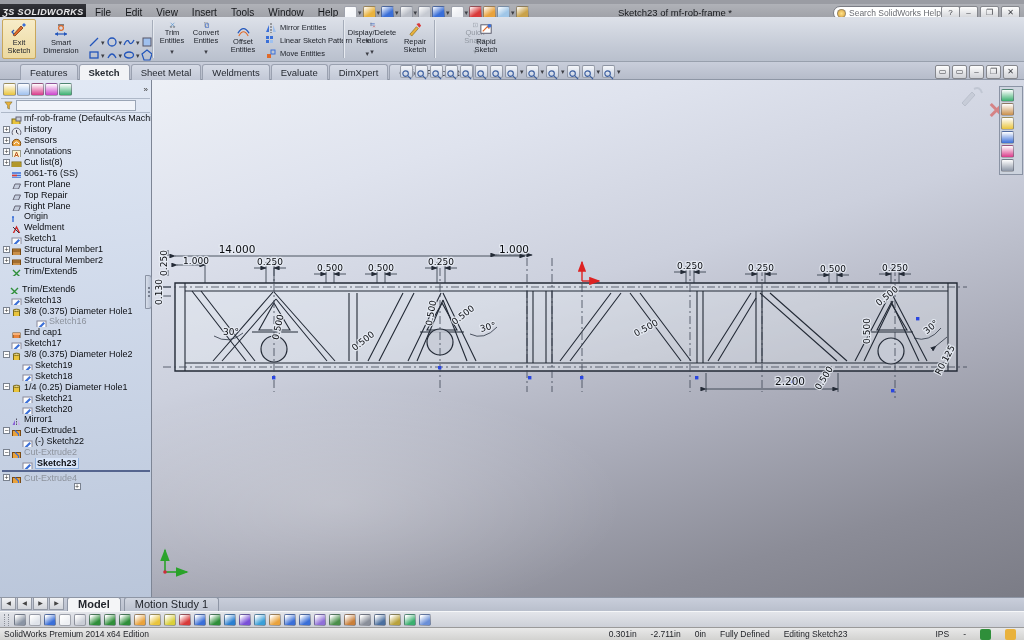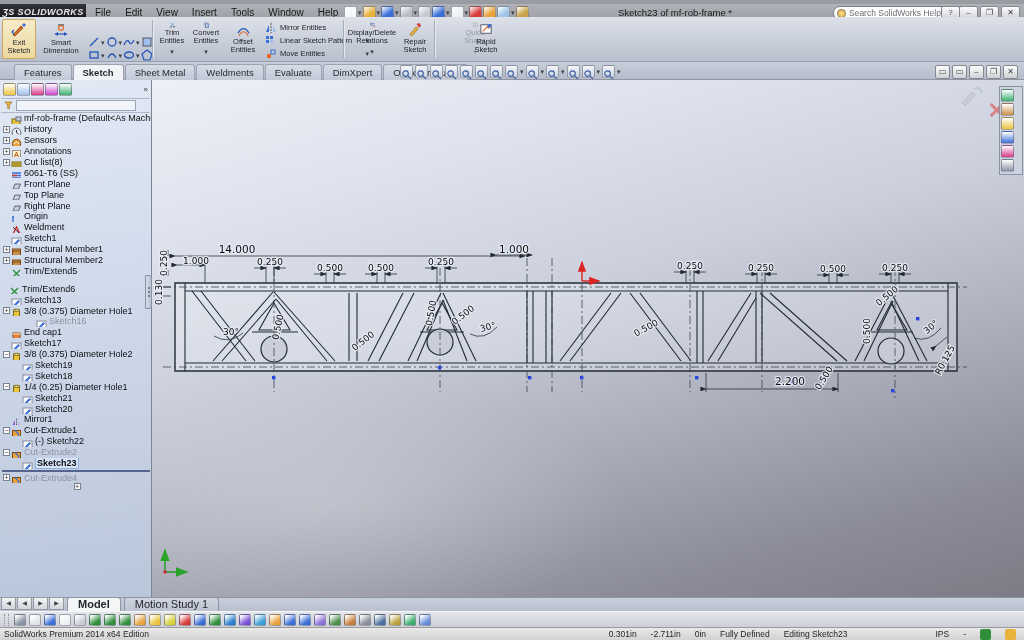--- a/index.html
+++ b/index.html
@@ -32,21 +32,21 @@
     display:flex;flex-direction:column;align-items:center;justify-content:flex-start;padding-top:2px;box-sizing:border-box;}
   .rbtn .lbl{font-size:7.5px;color:#20242c;text-align:center;line-height:8px;margin-top:1px;white-space:pre-line;}
   .rbtn.sel{background:linear-gradient(#f7ecc8,#ecd9a0);border-color:#c9a75c;}
   .rbtn.dis .lbl{color:#9298a2;}
   .rsep{position:absolute;top:3px;width:1px;height:38px;background:#a6adba;border-right:1px solid #e6eaf0;}
   .minirow{display:flex;align-items:center;gap:1px;height:13px;}
   .stack-item{display:flex;align-items:center;gap:3px;height:13px;font-size:7.5px;color:#20242c;}
   
   #tabrow{left:0;top:62px;width:1024px;height:18px;background:linear-gradient(#c9cedb,#b6bcca);
     border-bottom:1px solid #8e96a5;box-sizing:border-box;}
-  #cmdtabs{left:14px;top:2px;display:flex;height:16px;}
+  #cmdtabs{left:20px;top:2px;display:flex;height:16px;}
   .ctab{font-size:9.5px;color:#262a32;padding:0 9px;line-height:16px;border:1px solid #9aa1b0;border-bottom:none;
     border-radius:3px 3px 0 0;background:linear-gradient(#d6dbe6,#c2c8d6);margin-right:1px;}
   .ctab.active{background:#f2f3f6;font-weight:bold;}
   #headsup{left:400px;top:2px;height:15px;display:flex;align-items:center;gap:2px;}
   
   #sidepanel{left:0;top:80px;width:152px;height:517px;
     background:linear-gradient(173deg,#e2e9f5 0%,#cfd9ea 45%,#bac6da 100%);
     border-right:1px solid #7d8595;box-sizing:border-box;overflow:hidden;}
   #panelhdr{left:1px;top:1px;height:16px;display:flex;align-items:center;gap:1px;padding-left:2px;width:148px;}
   #panelhdr .more{margin-left:auto;font-size:8px;color:#333;padding-right:3px;}
@@ -466,21 +466,21 @@
           <span class="tic"><svg width="11" height="11" viewBox="0 0 11 11">
               <path d="M2 8 L4 3 L9.5 3 L7.5 8 Z" fill="rgba(160,170,190,.35)" stroke="#667"></path>
             </svg></span>
           <span class="tl">Front Plane</span>
         </div>
         <div class="trow" style="padding-left: 2px;">
           <span class="noexp"></span>
           <span class="tic"><svg width="11" height="11" viewBox="0 0 11 11">
               <path d="M2 8 L4 3 L9.5 3 L7.5 8 Z" fill="rgba(160,170,190,.35)" stroke="#667"></path>
             </svg></span>
-          <span class="tl">Top Plane</span>
+          <span class="tl">Top Repair</span>
         </div>
         <div class="trow" style="padding-left: 2px;">
           <span class="noexp"></span>
           <span class="tic"><svg width="11" height="11" viewBox="0 0 11 11">
               <path d="M2 8 L4 3 L9.5 3 L7.5 8 Z" fill="rgba(160,170,190,.35)" stroke="#667"></path>
             </svg></span>
           <span class="tl">Right Plane</span>
         </div>
         <div class="trow" style="padding-left: 2px;">
           <span class="noexp"></span>

